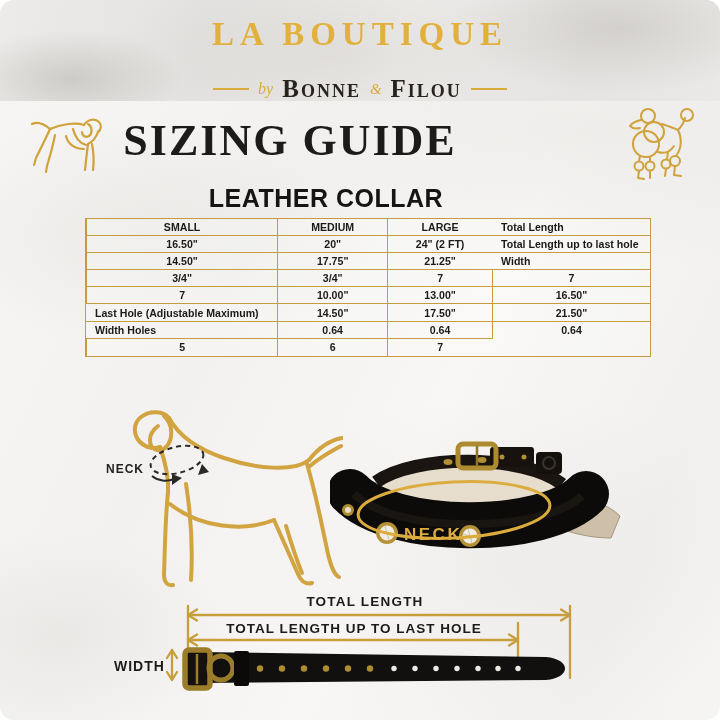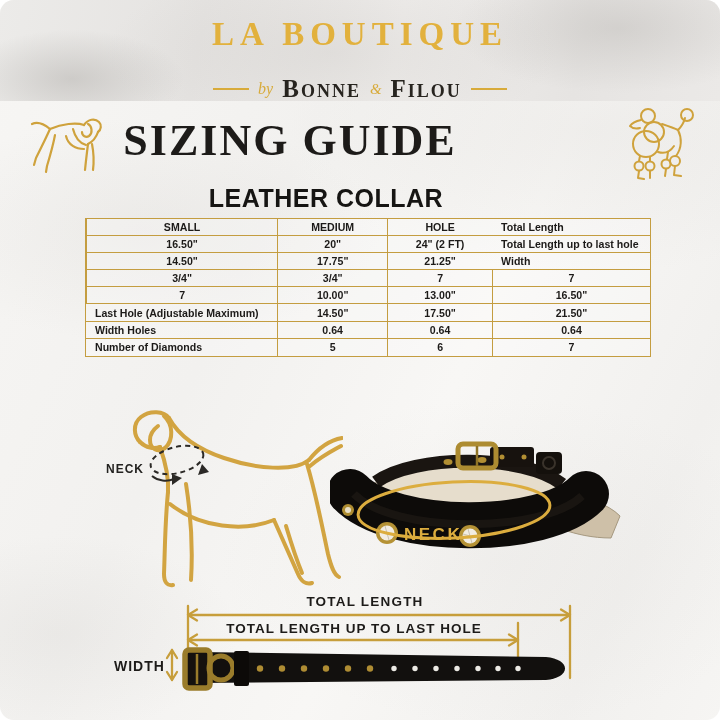--- a/index.html
+++ b/index.html
@@ -125,21 +125,21 @@
     <circle cx="28" cy="60" r="4.5"></circle>
     <path d="M28,65 L28,72"></path>
     <path d="M36,46 C42,48 48,46 52,40"></path>
   </svg>
 
   <div class="product-title">LEATHER COLLAR</div>
 
   <div class="spec-table">
     <div class="c-val">SMALL</div>
     <div class="c-val">MEDIUM</div>
-    <div class="c-val">HOLE</div>
+    <div class="c-val">LARGE</div>
 
     <div class="c-label">Total Length</div>
     <div class="c-val">16.50"</div>
     <div class="c-val">20"</div>
     <div class="c-val">24" (2 FT)</div>
 
     <div class="c-label">Total Length up to last hole</div>
     <div class="c-val">14.50"</div>
     <div class="c-val">17.75"</div>
     <div class="c-val">21.25"</div>
@@ -159,21 +159,20 @@
     <div class="c-label">Last Hole (Adjustable Maximum)</div>
     <div class="c-val">14.50"</div>
     <div class="c-val">17.50"</div>
     <div class="c-val">21.50"</div>
 
     <div class="c-label">Width Holes</div>
     <div class="c-val">0.64</div>
     <div class="c-val">0.64</div>
     <div class="c-val">0.64</div>
 
-    <div class="c-label">Number of Diamonds</div>
     <div class="c-val">5</div>
     <div class="c-val">6</div>
     <div class="c-val">7</div>
   </div>
 
   <svg class="icon-abs" style="left:98px; top:396px;" width="245" height="200" viewBox="0 0 245 200" fill="none">
     <g stroke="#d2a441" stroke-width="4" stroke-linecap="round" stroke-linejoin="round">
       <path d="M42,46 C36,40 34,28 43,21 C52,14 66,15 71,22"></path>
       <path d="M66,20 C75,28 76,44 67,52 C60,57 52,53 52,44 C52,38 56,33 60,30"></path>
       <path d="M42,46 C48,52 56,53 62,51"></path>

